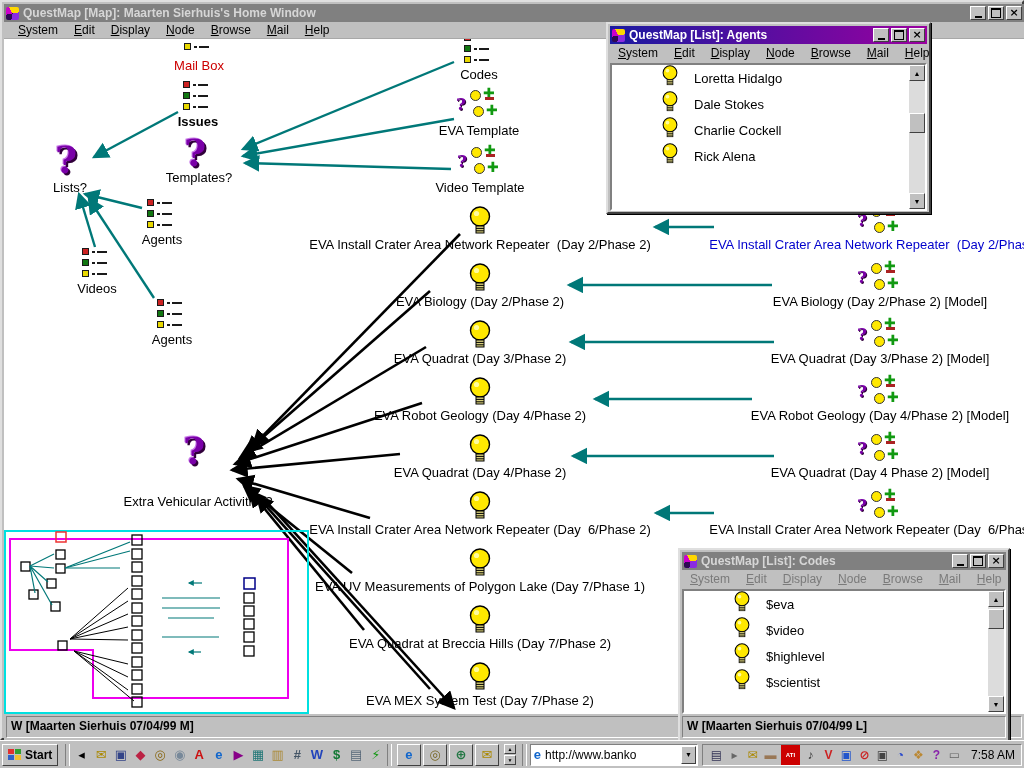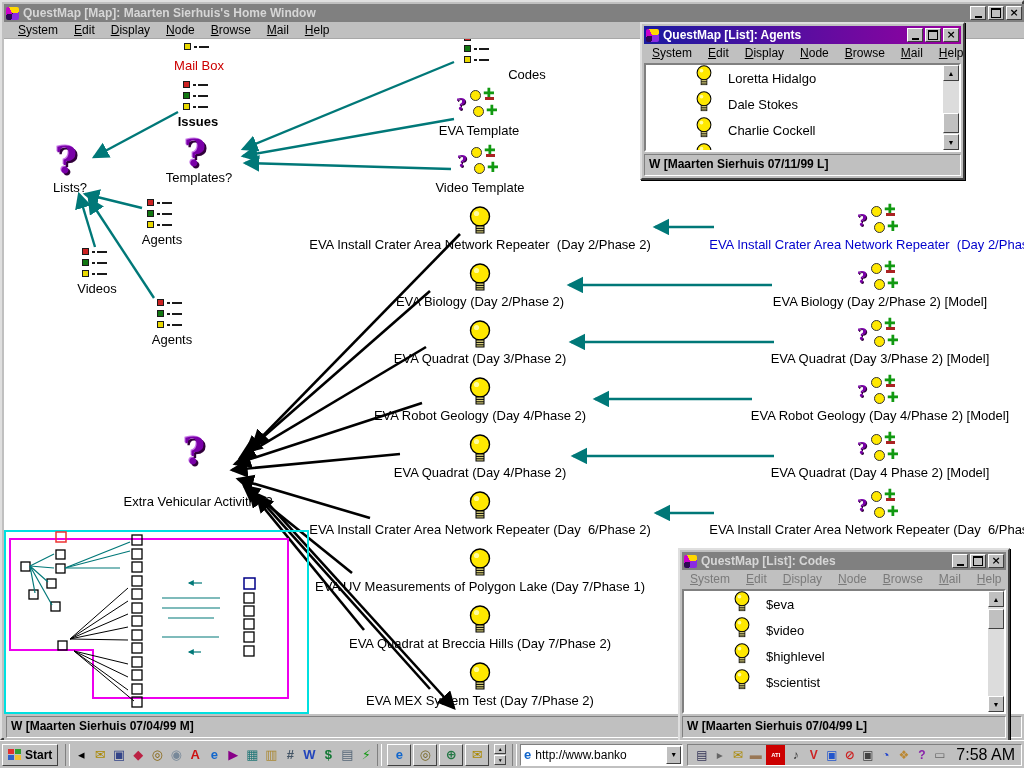--- a/index.html
+++ b/index.html
@@ -100,21 +100,21 @@
   .tb-big{width:24px;height:22px;display:flex;align-items:center;justify-content:center;font-size:13px;font-weight:bold;}
   #spinner{display:flex;flex-direction:column;gap:1px;margin:0 3px;}
   #spinner .sp{width:12px;height:10px;font-size:5px;display:flex;align-items:center;justify-content:center;}
   #address-bar{height:22px;width:172px;background:#FFF;display:flex;align-items:center;padding-left:3px;box-sizing:border-box;}
   #address-bar .e-ico{color:#1166CC;font-weight:bold;font-size:13px;margin-right:4px;}
   #address-text{flex:1;font-size:12px;white-space:nowrap;overflow:hidden;}
   #address-drop{width:15px;height:18px;font-size:7px;display:flex;align-items:center;justify-content:center;margin-right:1px;}
   #tray{height:22px;margin-left:4px;display:flex;align-items:center;gap:3px;padding:0 6px;box-sizing:border-box;flex:1;}
   .tray-icon{min-width:15px;height:16px;display:flex;align-items:center;justify-content:center;
     font-size:12px;font-weight:bold;line-height:1;}
-  #clock{font-size:16px;color:#000;margin-left:6px;white-space:nowrap;}
+  #clock{font-size:12px;color:#000;margin-left:6px;white-space:nowrap;}
 </style>
 </head>
 <body>
 
 <div id="page">
 
   <div id="main-window">
 
     <div id="map-layer">
       <div id="map-bg"></div>
@@ -318,21 +318,21 @@
               <span class="li-sq" style="background: rgb(17, 119, 17);"></span>
               <span class="li-d1"></span>
               <span class="li-d2"></span>
             </span>
             <span class="li-row">
               <span class="li-sq" style="background: rgb(232, 216, 0);"></span>
               <span class="li-d1"></span>
               <span class="li-d2"></span>
             </span>
           </div>
-          <div class="nlabel" style="left: 477px; top: 65px; margin-left: 48px;">Codes</div>
+          <div class="nlabel" style="left: 477px; top: 65px;">Codes</div>
           <div class="nicon mi" style="left: 454px; top: 88px;">
             <span class="miq">?</span>
   <span class="mb" style="left:14px;top:0px"></span>
   <span class="mb" style="left:17px;top:16px"></span>
   <span class="mip" style="left:27px;top:-4px">✚</span>
   <span class="mim" style="left:29px;top:7px"></span>
   <span class="mip" style="left:30px;top:13px">✚</span>
           </div>
           <div class="nlabel" style="left: 477px; top: 121px;">EVA Template</div>
           <div class="nicon mi" style="left: 455px; top: 145px;">
@@ -499,21 +499,21 @@
         <span class="menu-item">Browse</span>
         <span class="menu-item">Mail</span>
         <span class="menu-item">Help</span>
       </div>
 
     <div id="main-statusbar">
       <div class="status-inner">W [Maarten Sierhuis 07/04/99 M]</div>
     </div>
   </div>
 
-  <div class="cwin" id="agents-window" style="left:640px;top:22px;width:325px;height:158px;">
+  <div class="cwin" id="agents-window" style="left:606px;top:22px;width:325px;height:192px;">
     <div class="tb tb-active">
       <span class="qm-logo"></span>
       <span class="titletext">QuestMap [List]: Agents</span>
       <span class="tbtns">
         <span class="tbtn btn95">
             <span class="mingl"></span>
           </span>
         <span class="tbtn btn95">
             <span class="maxgl"></span>
           </span>
@@ -573,21 +573,20 @@
               </svg></span>
             <span class="ltext">Rick Alena</span>
           </div>
         </div>
       <div class="sbar">
         <span class="sb-btn btn95" style="top:0;">▲</span>
         <span class="sb-thumb btn95" style="top:48px;"></span>
         <span class="sb-btn btn95" style="bottom:0;">▼</span>
       </div>
     </div>
-    <div class="sbar95">W [Maarten Sierhuis 07/11/99 L]</div>
   </div>
 
   <div class="cwin" id="codes-window" style="left:678px;top:548px;width:332px;height:194px;">
     <div class="tb tb-inactive">
       <span class="qm-logo"></span>
       <span class="titletext">QuestMap [List]: Codes</span>
       <span class="tbtns">
         <span class="tbtn btn95">
             <span class="mingl"></span>
           </span>

